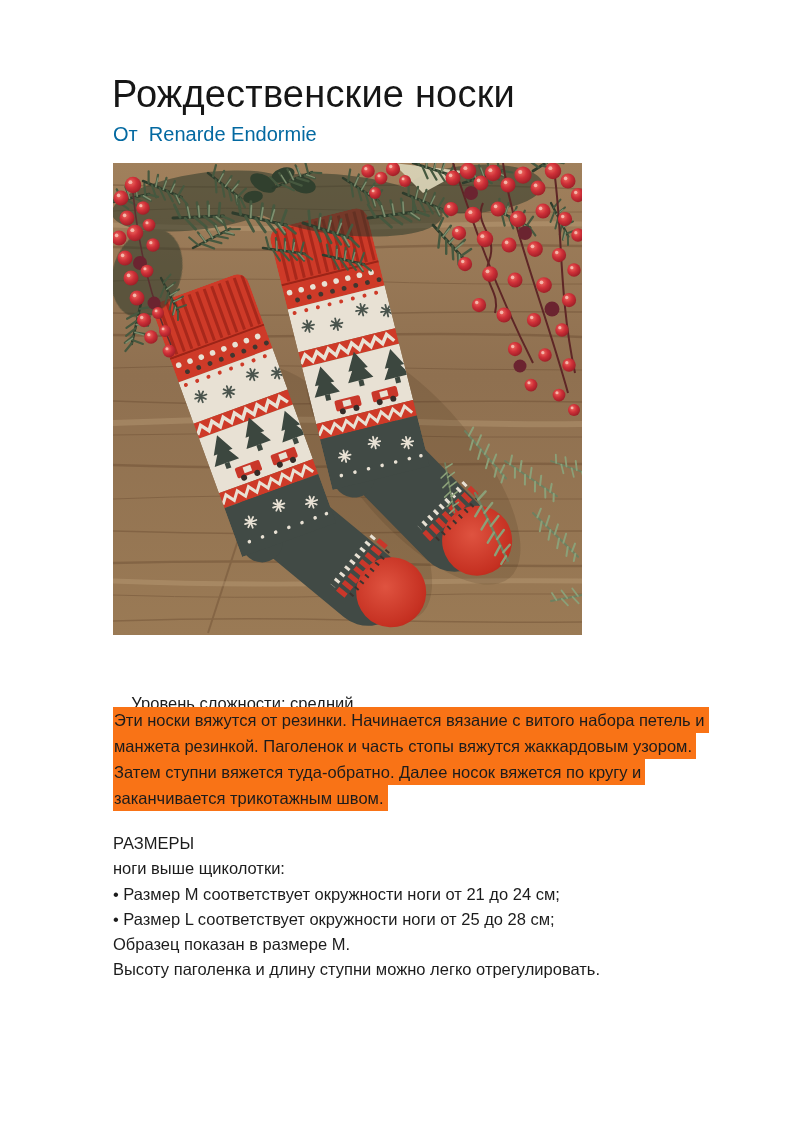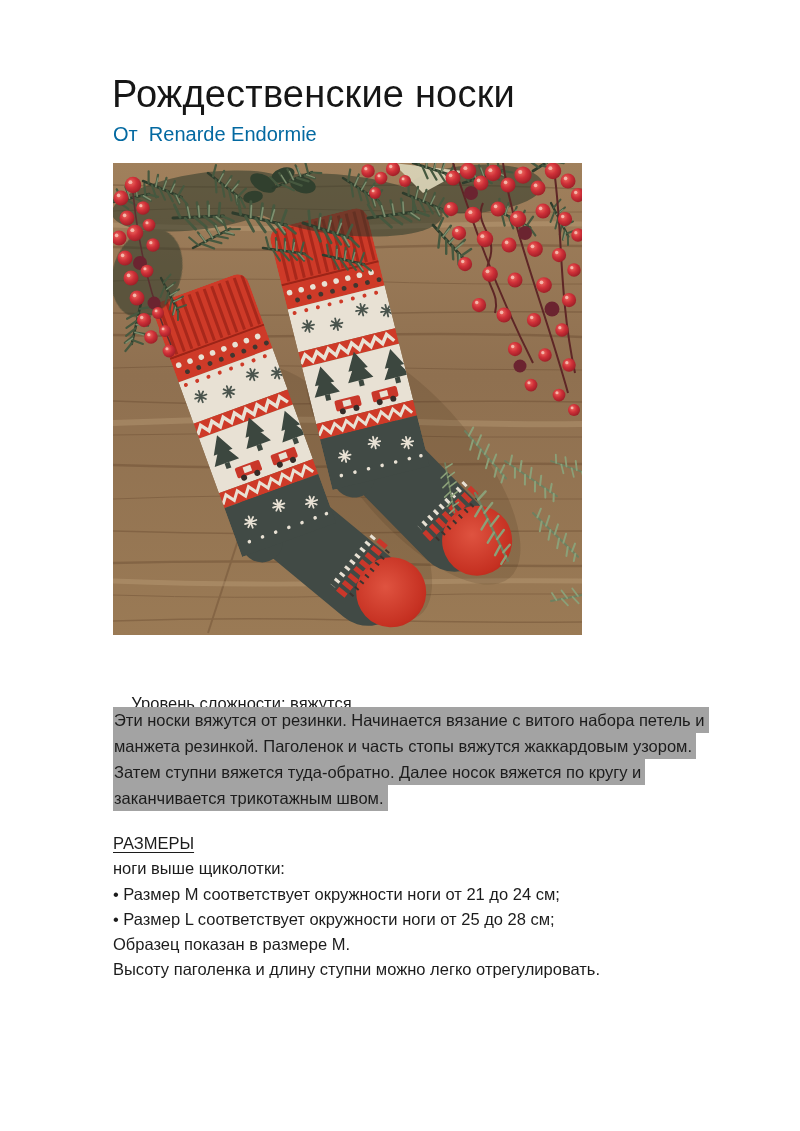--- a/index.html
+++ b/index.html
@@ -7,23 +7,23 @@
     position:relative;width:800px;height:1131px;background:#ffffff;
     font-family:"Liberation Sans",sans-serif;color:#1c1c1c;overflow:hidden;
   }
   .abs{position:absolute;}
   #title{left:112px;top:72px;font-size:38px;line-height:44px;font-weight:400;letter-spacing:0.2px;color:#161616;}
   #byline{left:113px;top:121px;font-size:20px;line-height:26px;font-weight:400;white-space:pre-wrap;color:#0369a1;}
   #photo{left:113px;top:163px;width:469px;height:472px;}
   #difficulty{left:113px;top:666px;font-size:16.5px;line-height:25px;}
   #difficulty .u{text-underline-offset:3px;}
   #highlight{left:113px;top:707px;font-size:16.5px;}
-  #highlight .hl{background:#a3a3a3;width:max-content;line-height:26px;padding:0 4px 0 1px;white-space:pre;}
+  #highlight .hl{background:#f97316;width:max-content;line-height:26px;padding:0 4px 0 1px;white-space:pre;}
   #sizes{left:113px;top:831px;font-size:16.5px;line-height:25.3px;}
-  #sizes .u{text-decoration:underline;text-underline-offset:3px;}
+  #sizes .u{text-underline-offset:3px;}
   .line{white-space:pre;}
 </style>
 </head>
 <body>
 
 <div id="page">
 
   <div id="title" class="abs">Рождественские носки</div>
   <div id="byline" class="abs">От  Renarde Endormie</div>
 
@@ -311,21 +311,21 @@
       <use href="#frond" transform="translate(392,298) rotate(25)"></use>
       <use href="#frond" transform="translate(362,330) rotate(55) scale(1.2)"></use>
       <use href="#frond" transform="translate(420,350) rotate(35)"></use>
       <use href="#frond" transform="translate(438,298) rotate(10) scale(0.9)"></use>
       <use href="#frond" transform="translate(332,300) rotate(70) scale(0.8)"></use>
       <use href="#frond" transform="translate(438,438) rotate(-20) scale(0.9)"></use>
     </g>
   </svg>
 
   <div id="difficulty" class="abs line">
-    <span class="u">Уровень сложности</span><span>: </span><span>вяжутся</span>
+    <span class="u">Уровень сложности</span><span>: </span><span>средний</span>
   </div>
 
   <div id="highlight" class="abs">
     <div class="hl">Эти носки вяжутся от резинки. Начинается вязание с витого набора петель и</div>
     <div class="hl">манжета резинкой. Паголенок и часть стопы вяжутся жаккардовым узором.</div>
     <div class="hl">Затем ступни вяжется туда-обратно. Далее носок вяжется по кругу и</div>
     <div class="hl">заканчивается трикотажным швом.</div>
   </div>
 
   <div id="sizes" class="abs">

